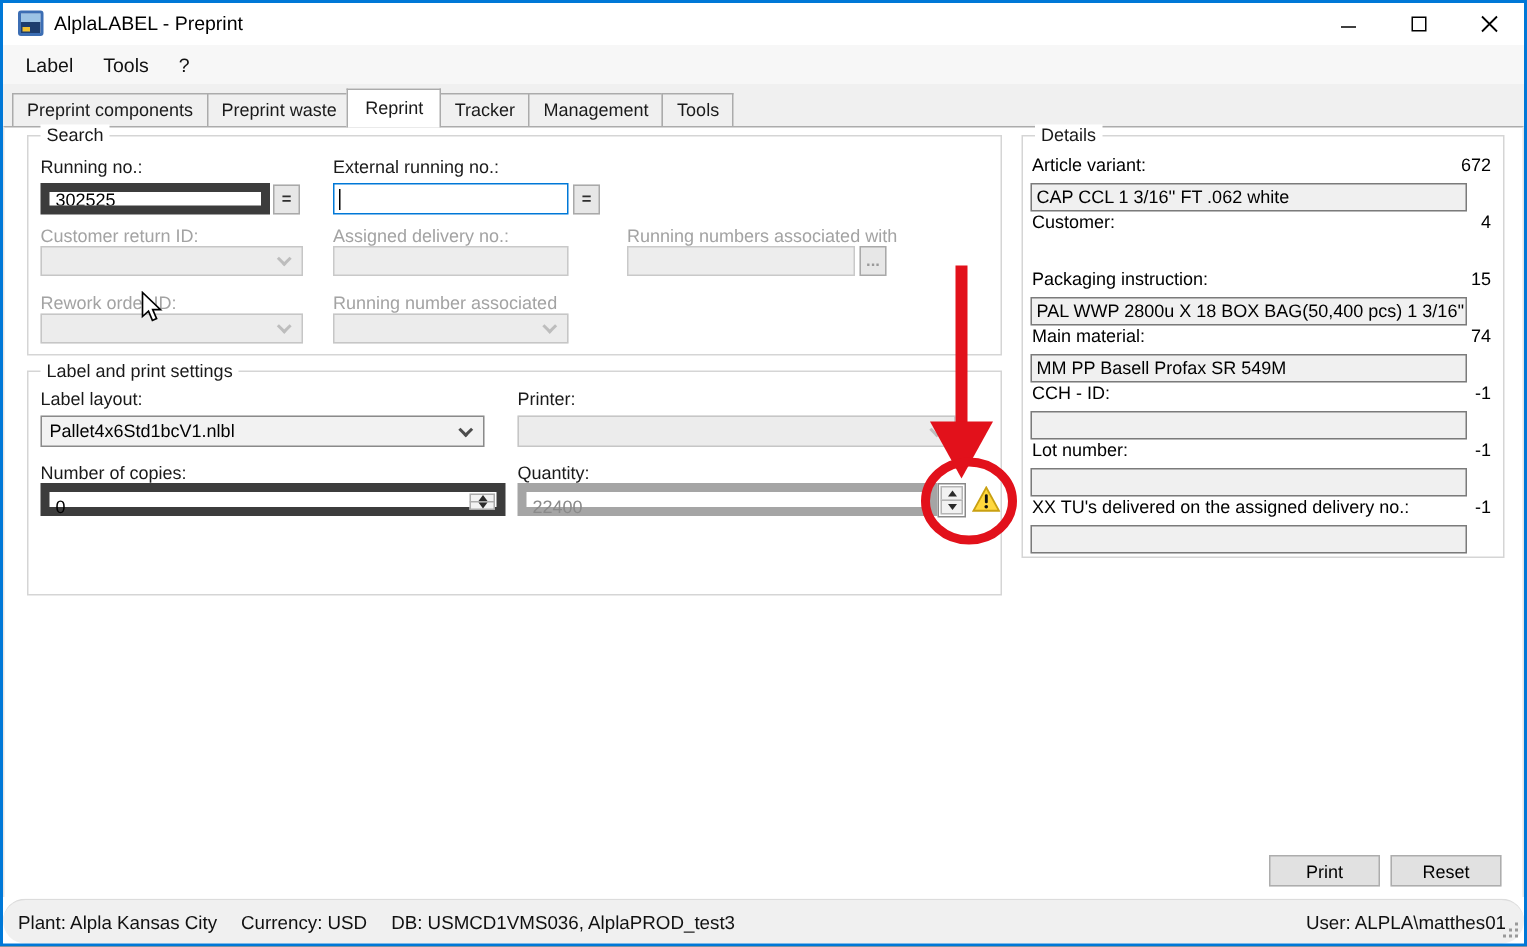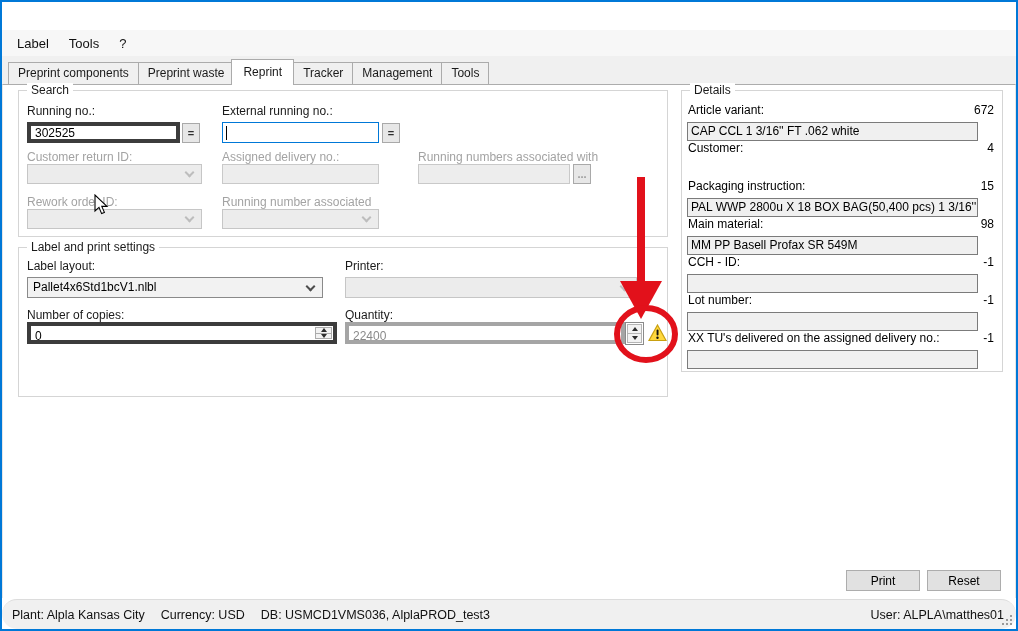--- a/index.html
+++ b/index.html
@@ -38,21 +38,21 @@
   
   .group { position:absolute; border:1px solid #d5d5d5; background:#fff; z-index:4; }
   .group > .legend { position:absolute; top:-8px; left:8px; background:#fff; padding:0 4px; color:#1a1a1a; }
   .g-search { left:18px; top:90px; width:650px; height:147px;padding-left:20px; }
   .g-print  { left:18px; top:247px; width:650px; height:150px; }
   .g-details{ left:681px; top:90px; width:322px; height:282px; }
 
   .lbl { position:absolute; white-space:nowrap; color:#1a1a1a; }
   .lbl.dis { color:#a3a3a3; }
 
-  .tbox { position:absolute; height:21px; border:4px solid #0f172a; background:#fff; font-family:"Liberation Sans",sans-serif;
+  .tbox { position:absolute; height:21px; border:6px solid #0f172a; background:#fff; font-family:"Liberation Sans",sans-serif;
           font-size:12px; padding:0 0 0 4px; color:#000; outline:none; }
   .tbox.focus { border:1px solid #0078d7; }
   .tbox.dis { background:#ededed; border:1px solid #c9c9c9; height:20px; }
 
   .combo { position:absolute; height:20px; background:#ececec; border:1px solid #c6c6c6; }
   .combo.en { background:#f2f2f2; border:1px solid #8a8a8a; height:21px; }
   .combo .val { position:absolute; left:5px; top:2px; color:#000; white-space:nowrap; overflow:hidden; right:20px; }
   .chev { position:absolute; right:8px; top:4px; width:7px; height:7px;
           border-right:2px solid #bdbdbd; border-bottom:2px solid #bdbdbd; transform:rotate(45deg); }
   .combo.en .chev { border-color:#4d4d4d; }
@@ -90,20 +90,43 @@
   .overlay { position:absolute; inset:0; z-index:50; pointer-events:none; }
   .cursor { position:absolute; left:94px; top:194px; z-index:60; pointer-events:none; }
   .caret { position:absolute; left:3px; top:3px; width:1px; height:14px; background:#000; }
   .warnicon { position:absolute; left:629px; top:76px; }
 </style>
 </head>
 <body>
 
 <div class="window">
 
+  <div class="titlebar">
+    <div class="appicon">
+        <i></i>
+      </div>
+    <div class="title">AlplaLABEL - Preprint</div>
+    <div class="wbtns">
+      <div class="wbtn">
+        <svg width="12" height="12">
+            <line x1="1" y1="8" x2="11" y2="8" stroke="#000" stroke-width="1"></line>
+          </svg>
+      </div>
+      <div class="wbtn">
+        <svg width="12" height="12">
+            <rect x="1.5" y="1.5" width="9" height="9" fill="none" stroke="#000" stroke-width="1"></rect>
+          </svg>
+      </div>
+      <div class="wbtn">
+        <svg width="12" height="12">
+            <path d="M1,1 L11,11 M11,1 L1,11" stroke="#000" stroke-width="1.2"></path>
+          </svg>
+      </div>
+    </div>
+  </div>
 
   <div class="menubar">
     <div class="menuitem">Label</div>
     <div class="menuitem">Tools</div>
     <div class="menuitem">?</div>
   </div>
 
   <div class="tabstrip">
     <div class="tabs">
       <div class="tab">Preprint components</div>
@@ -207,21 +230,21 @@
     <div class="d-box" style="top:31px;">CAP CCL 1 3/16'' FT .062 white</div>
 
     <div class="d-label" style="top:50px;">Customer:</div>
     <div class="d-num" style="top:50px;">4</div>
 
     <div class="d-label" style="top:88px;">Packaging instruction:</div>
     <div class="d-num" style="top:88px;">15</div>
     <div class="d-box" style="top:107px;">PAL WWP 2800u X 18 BOX BAG(50,400 pcs) 1 3/16'' FT</div>
 
     <div class="d-label" style="top:126px;">Main material:</div>
-    <div class="d-num" style="top:126px;">98</div>
+    <div class="d-num" style="top:126px;">74</div>
     <div class="d-box" style="top:145px;">MM PP Basell Profax SR 549M</div>
 
     <div class="d-label" style="top:164px;">CCH - ID:</div>
     <div class="d-num" style="top:164px;">-1</div>
     <div class="d-box" style="top:183px;"></div>
 
     <div class="d-label" style="top:202px;">Lot number:</div>
     <div class="d-num" style="top:202px;">-1</div>
     <div class="d-box" style="top:221px;"></div>
 

